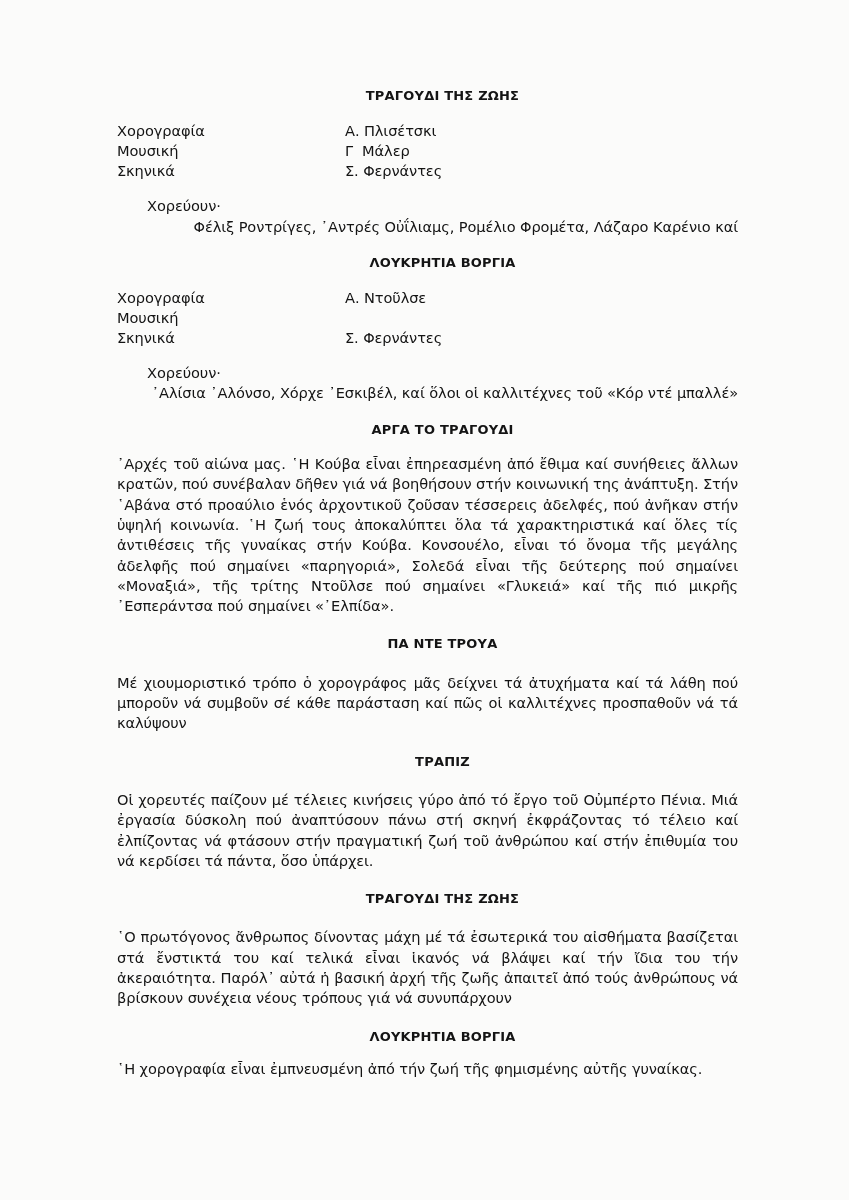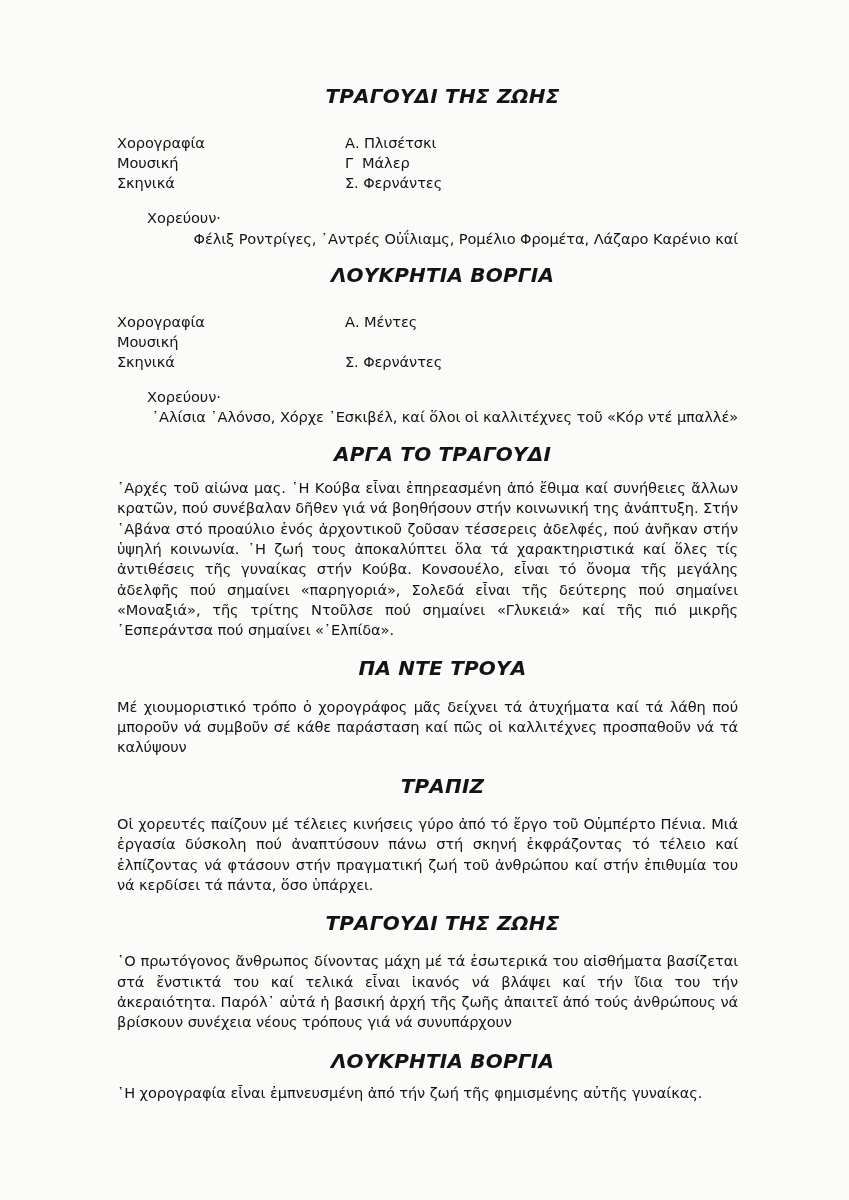--- a/index.html
+++ b/index.html
@@ -16,28 +16,27 @@
     left: 117px;
     top: 86px;
     width: 621px;
     font-size: 14.6px;
     line-height: 20.3px;
     letter-spacing: -0.1px;
   }
   .title {
     text-align: center;
     font-weight: bold;
-    font-size: 20px;
+    font-size: 13px;
     letter-spacing: 0.2px;
     margin: 0;
     padding-left: 30px;
-    font-style: italic;
   }
   .credits {
-    margin-top: 27px;
+    margin-top: 15px;
   }
   .credit-row {
     display: flex;
     height: 20px;
   }
   .credit-role { width: 228px; }
   .credit-name { flex: 1; }
   .dancers-heading {
     margin-top: 15px;
     padding-left: 30px;
@@ -77,21 +76,21 @@
     <div class="dancers">Φέλιξ Ροντρίγες, ᾿Αντρές Οὐΐλιαμς, Ρομέλιο Φρομέτα, Λάζαρο Καρένιο καί</div>
   </section>
 
   <div class="gap-b"></div>
 
   <section>
     <h2 class="title">ΛΟΥΚΡΗΤΙΑ ΒΟΡΓΙΑ</h2>
     <div class="credits">
       <div class="credit-row">
         <span class="credit-role">Χορογραφία</span>
-        <span class="credit-name">Α. Μέντες</span>
+        <span class="credit-name">Α. Ντοῦλσε</span>
       </div>
       <div class="credit-row">
         <span class="credit-role">Μουσική</span>
       </div>
       <div class="credit-row">
         <span class="credit-role">Σκηνικά</span>
         <span class="credit-name">Σ. Φερνάντες</span>
       </div>
     </div>
     <div class="dancers-heading">Χορεύουν·</div>

